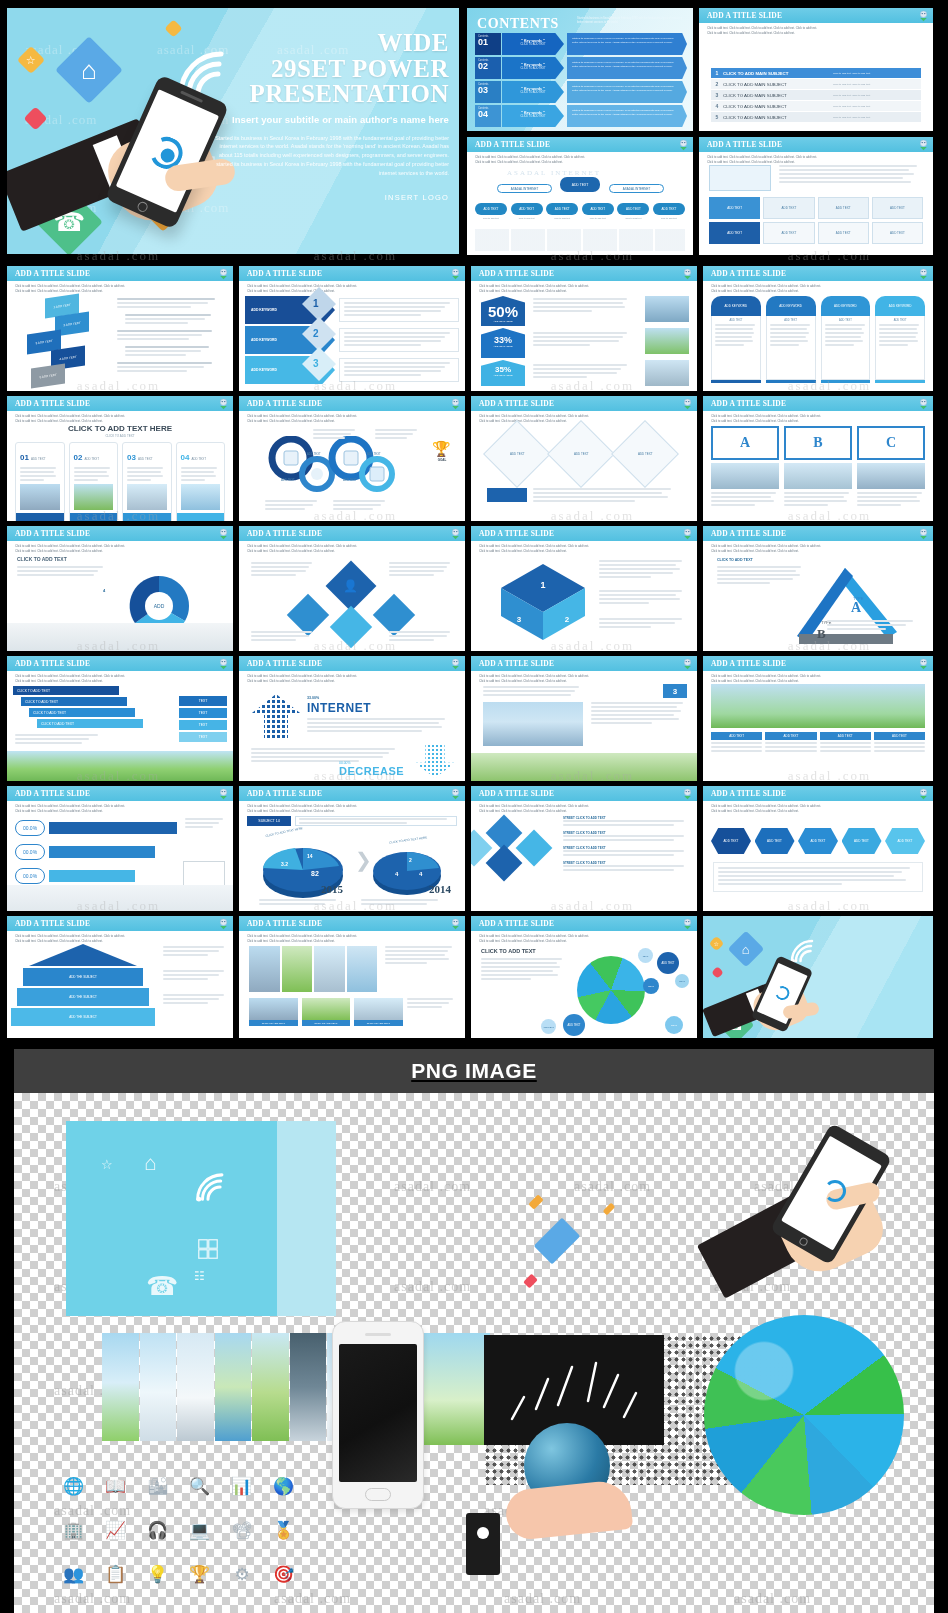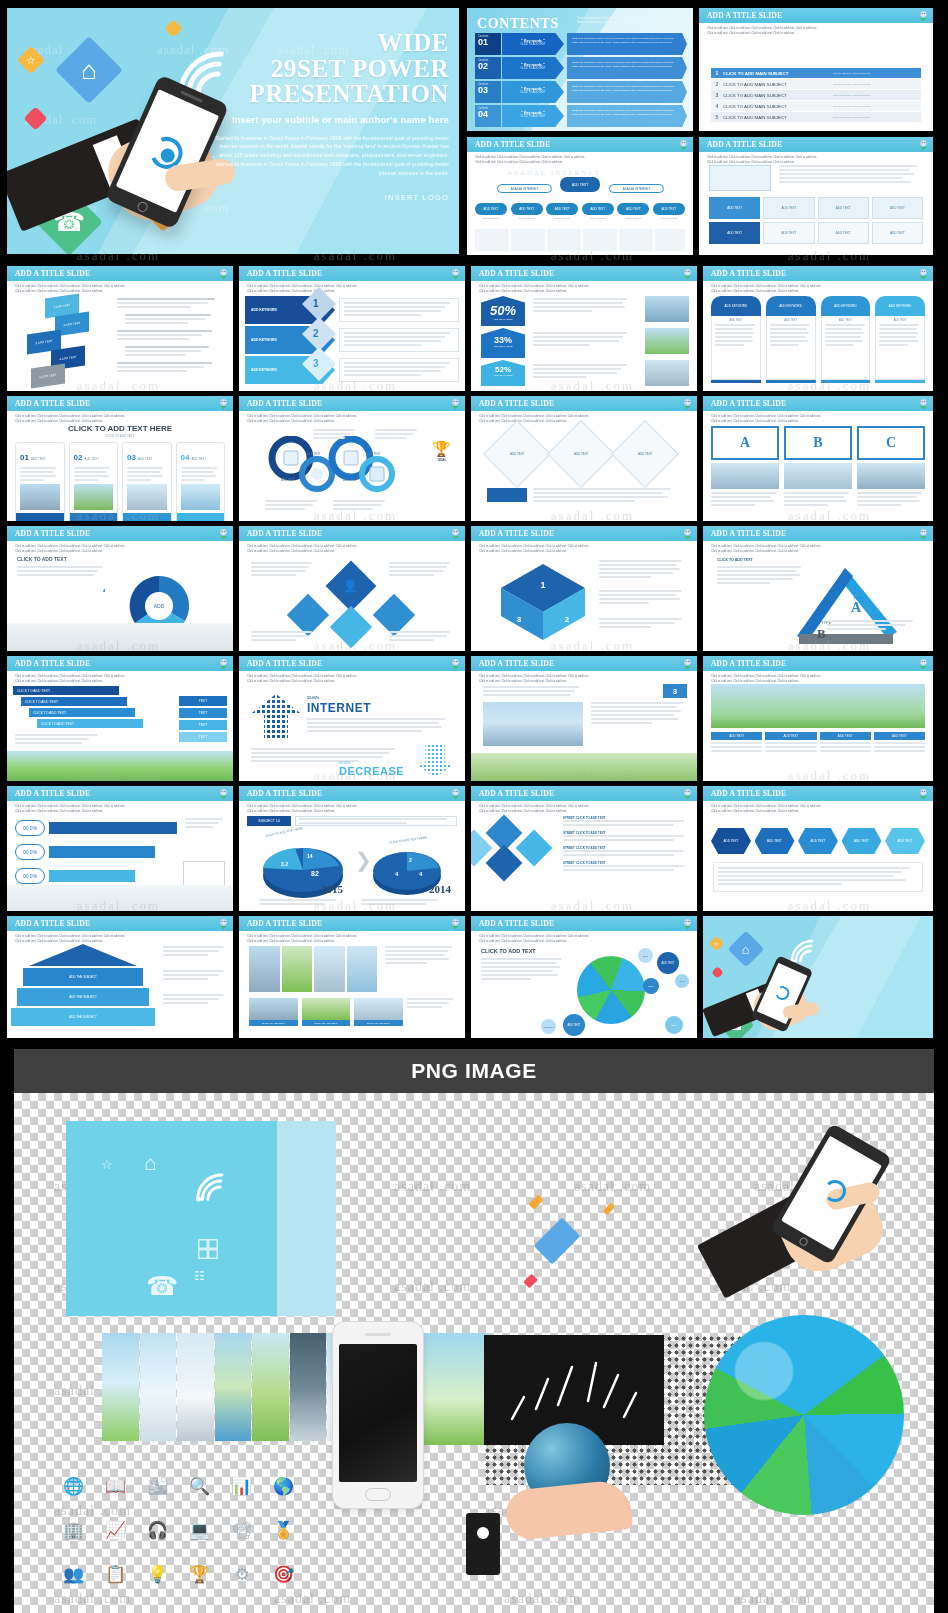--- a/index.html
+++ b/index.html
@@ -81,21 +81,21 @@
   .fakeline { height:2px; background:#c8d2da; border-radius:1px; margin-bottom:2px; }
   .fakeline.lt { background:#e0e6eb; }
 
   
   .wmrow { position:absolute; left:0; right:0; color:rgba(170,170,170,.34); font-family:"Liberation Serif",serif;
            font-size:13px; letter-spacing:2px; display:flex; justify-content:space-around; pointer-events:none; }
 
   
   .png-band {
     position:absolute; left:14px; top:1049px; width:920px; height:44px;
-    background:#3f3f3f; display:flex; align-items:center; justify-content:center;
+    background:#3f3f3f; display:flex; align-items:center; justify-content:center;text-decoration:underline;
   }
   .png-band .lbl { color:#fff; font-weight:bold; font-size:21px; letter-spacing:.6px; font-family:"Liberation Sans",sans-serif; }
 
   .png-area {
     position:absolute; left:14px; top:1093px; width:920px; height:520px;
     background-color:#ffffff;
     background-image:
       linear-gradient(45deg,#cfcfcf 25%, transparent 25%, transparent 75%, #cfcfcf 75%),
       linear-gradient(45deg,#cfcfcf 25%, transparent 25%, transparent 75%, #cfcfcf 75%);
     background-size:16px 16px;
@@ -531,29 +531,29 @@
           <circle cx="8" cy="7" r="1" fill="#2b5f8f"></circle>
           <circle cx="12" cy="7" r="1" fill="#2b5f8f"></circle>
           <path d="M5 14 L10 19 L15 14Z" fill="#43c06a"></path>
         </svg>
       </div>
     <div class="sub">
         <div>Click to add text. Click to add text. Click to add text. Click to add text. Click to add text.</div>
         <div>Click to add text. Click to add text. Click to add text. Click to add text.</div>
       </div>
     <div style="position:absolute;left:10px;top:30px;width:44px;height:30px;background:#1b5fa8;clip-path:polygon(50% 0,100% 22%,100% 100%,0 100%,0 22%);color:#fff;text-align:center;">
-      <div style="font-size:13px;font-weight:bold;padding-top:7px;font-style:italic;">50%</div>
+      <div style="font-size:15px;font-weight:bold;padding-top:7px;">50%</div>
       <div style="font-size:2.4px;">ADD TEXT HERE</div>
       </div>
     <div style="position:absolute;left:10px;top:62px;width:44px;height:30px;background:#1e74c4;clip-path:polygon(50% 0,100% 22%,100% 100%,0 100%,0 22%);color:#fff;text-align:center;">
       <div style="font-size:9px;font-weight:bold;padding-top:7px;">33%</div>
       <div style="font-size:2.4px;">ADD TEXT HERE</div>
       </div>
     <div style="position:absolute;left:10px;top:94px;width:44px;height:26px;background:#3fb2e4;clip-path:polygon(50% 0,100% 22%,100% 100%,0 100%,0 22%);color:#fff;text-align:center;">
-      <div style="font-size:8px;font-weight:bold;padding-top:5px;">52%</div>
+      <div style="font-size:8px;font-weight:bold;padding-top:5px;">35%</div>
       <div style="font-size:2.4px;">ADD TEXT HERE</div>
       </div>
     <div style="position:absolute;left:62px;top:32px;width:98px;">
         <div class="fakeline lt" style="width:96%"></div>
         <div class="fakeline lt" style="width:92%"></div>
         <div class="fakeline lt" style="width:94%"></div>
         <div class="fakeline lt" style="width:60%"></div>
       </div>
     <div style="position:absolute;left:62px;top:66px;width:98px;">
         <div class="fakeline lt" style="width:96%"></div>

